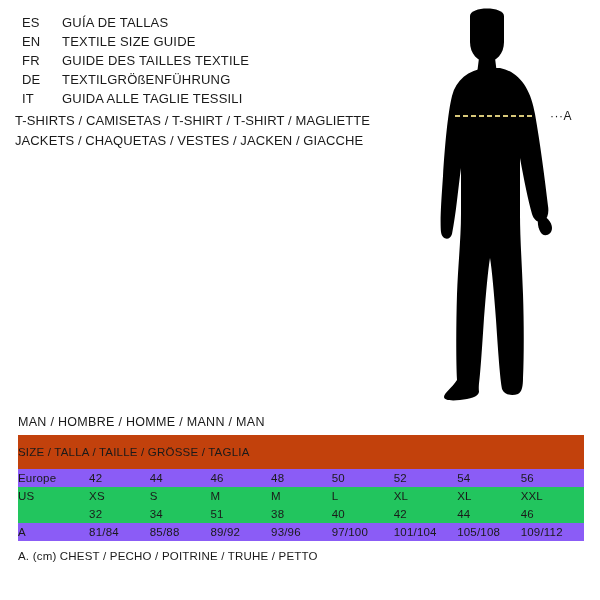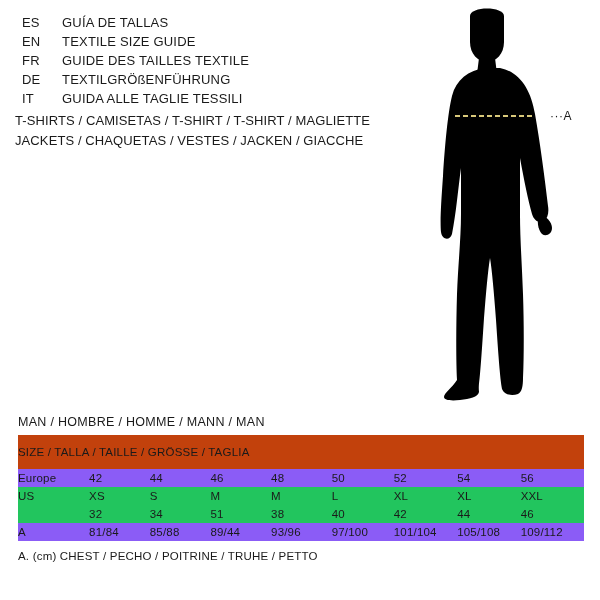--- a/index.html
+++ b/index.html
@@ -246,21 +246,21 @@
           <td class="val">38</td>
           <td class="val">40</td>
           <td class="val">42</td>
           <td class="val">44</td>
           <td class="val">46</td>
         </tr>
         <tr class="plain">
           <td class="label-col">A</td>
           <td class="val">81/84</td>
           <td class="val">85/88</td>
-          <td class="val">89/44</td>
+          <td class="val">89/92</td>
           <td class="val">93/96</td>
           <td class="val">97/100</td>
           <td class="val">101/104</td>
           <td class="val">105/108</td>
           <td class="val">109/112</td>
         </tr>
       </tbody>
     </table>
     <div class="footnote">A. (cm) CHEST / PECHO / POITRINE / TRUHE / PETTO</div>
   </div>

